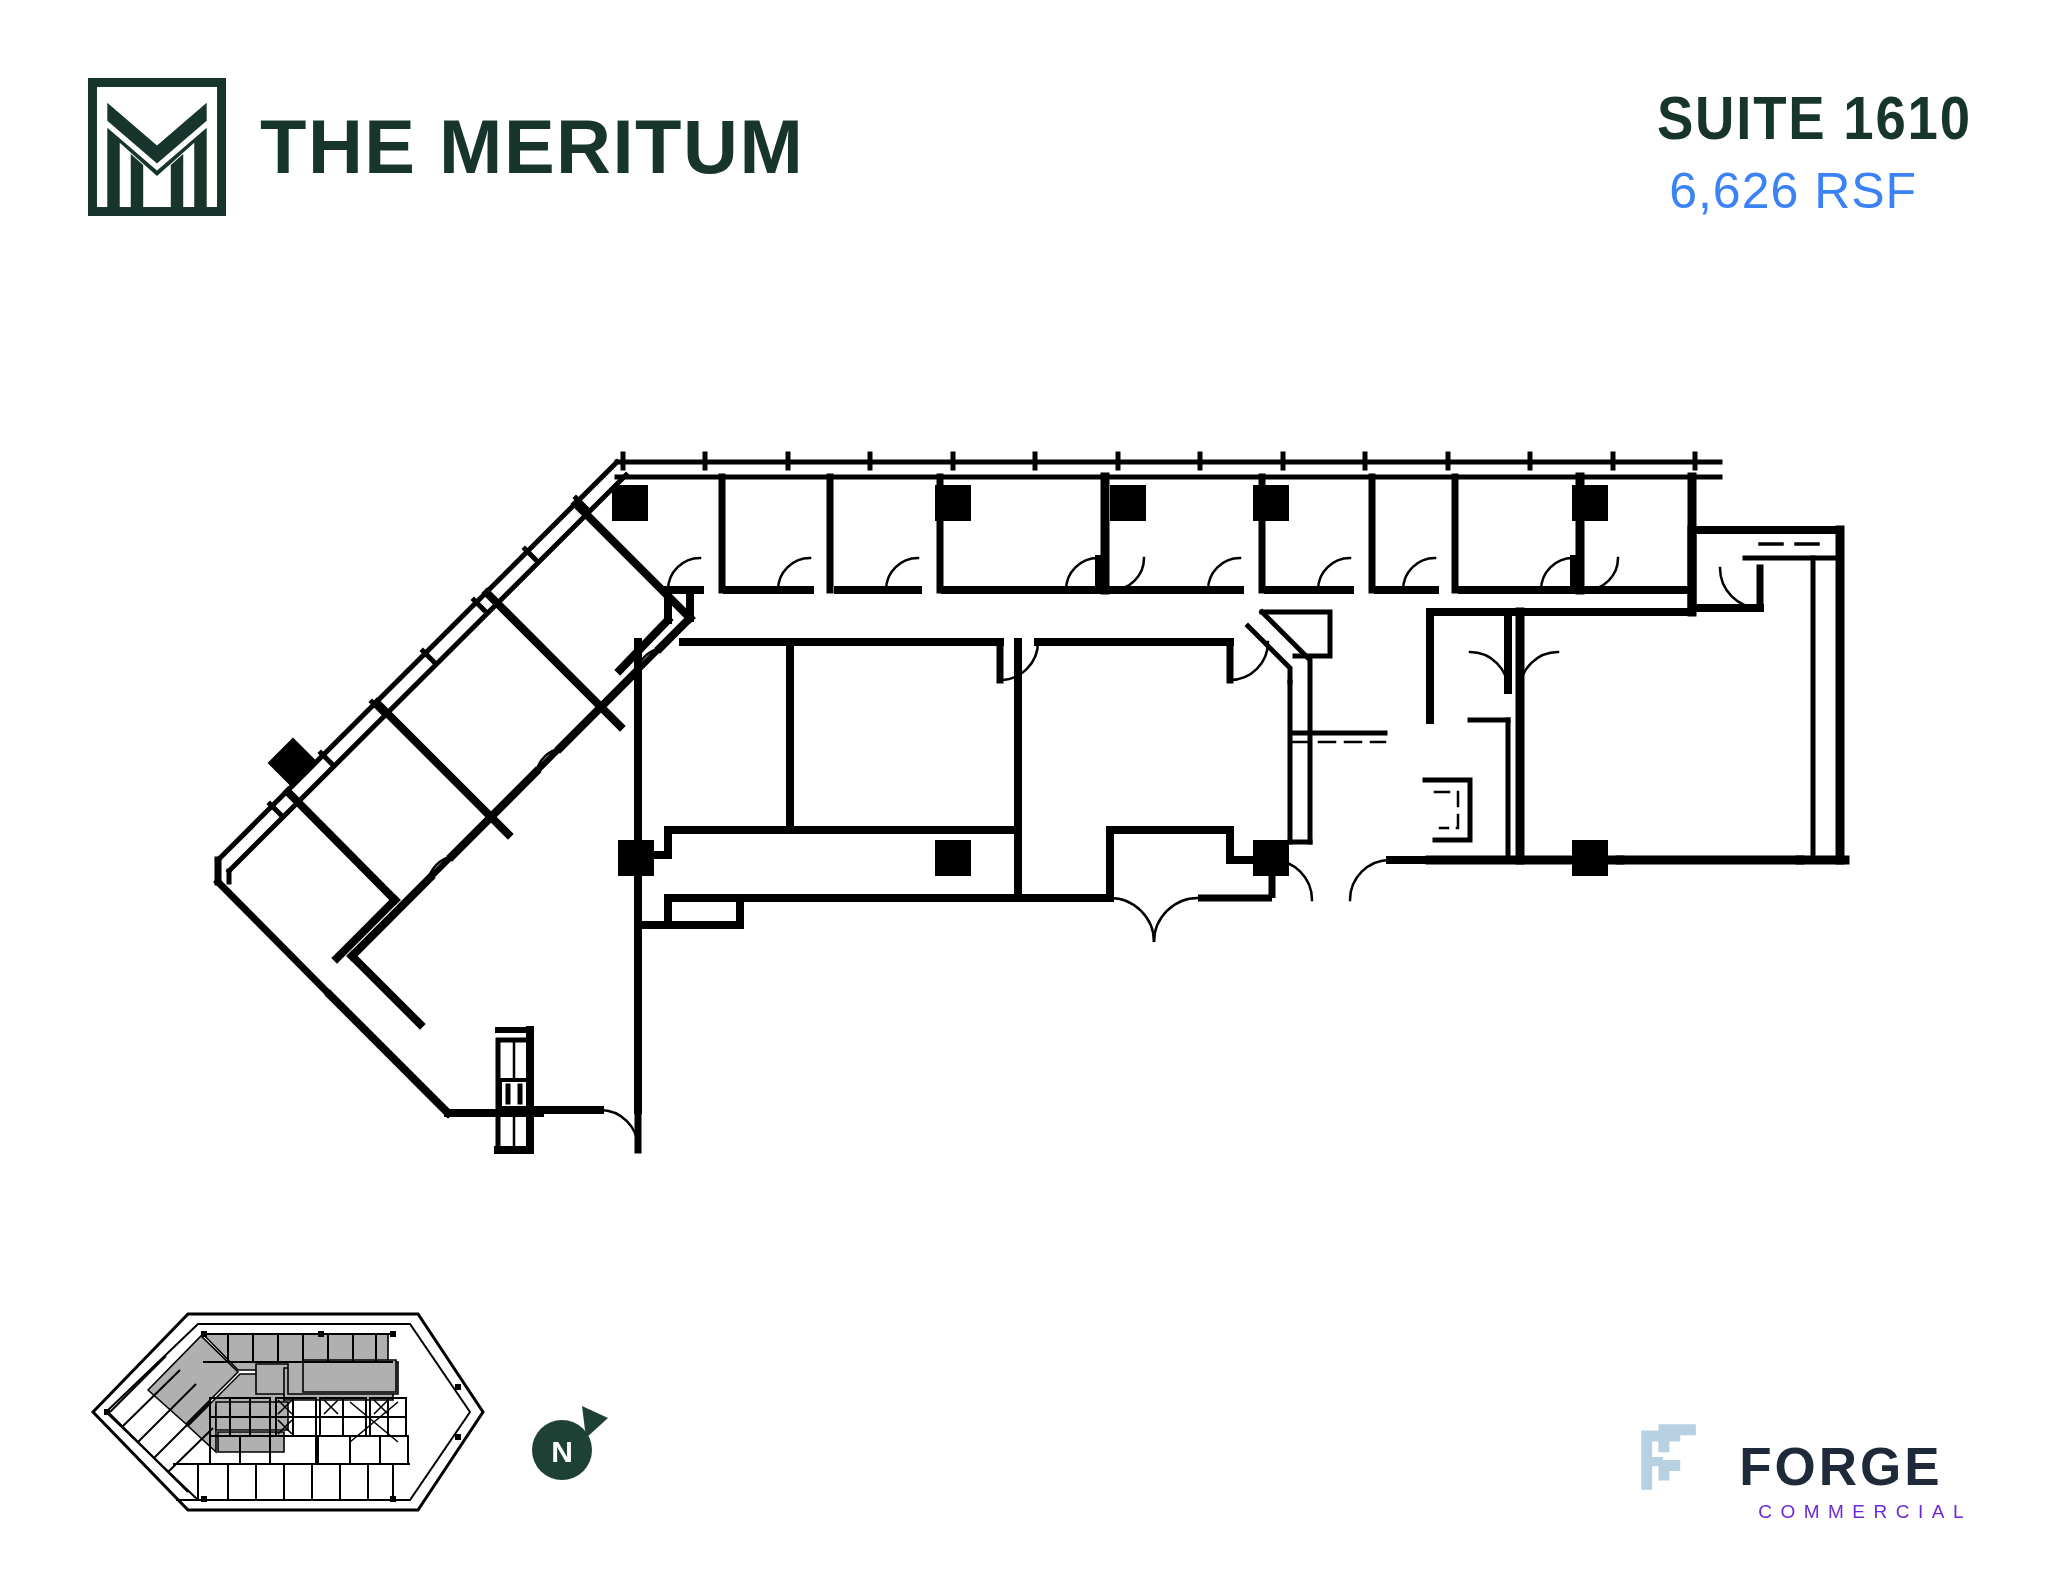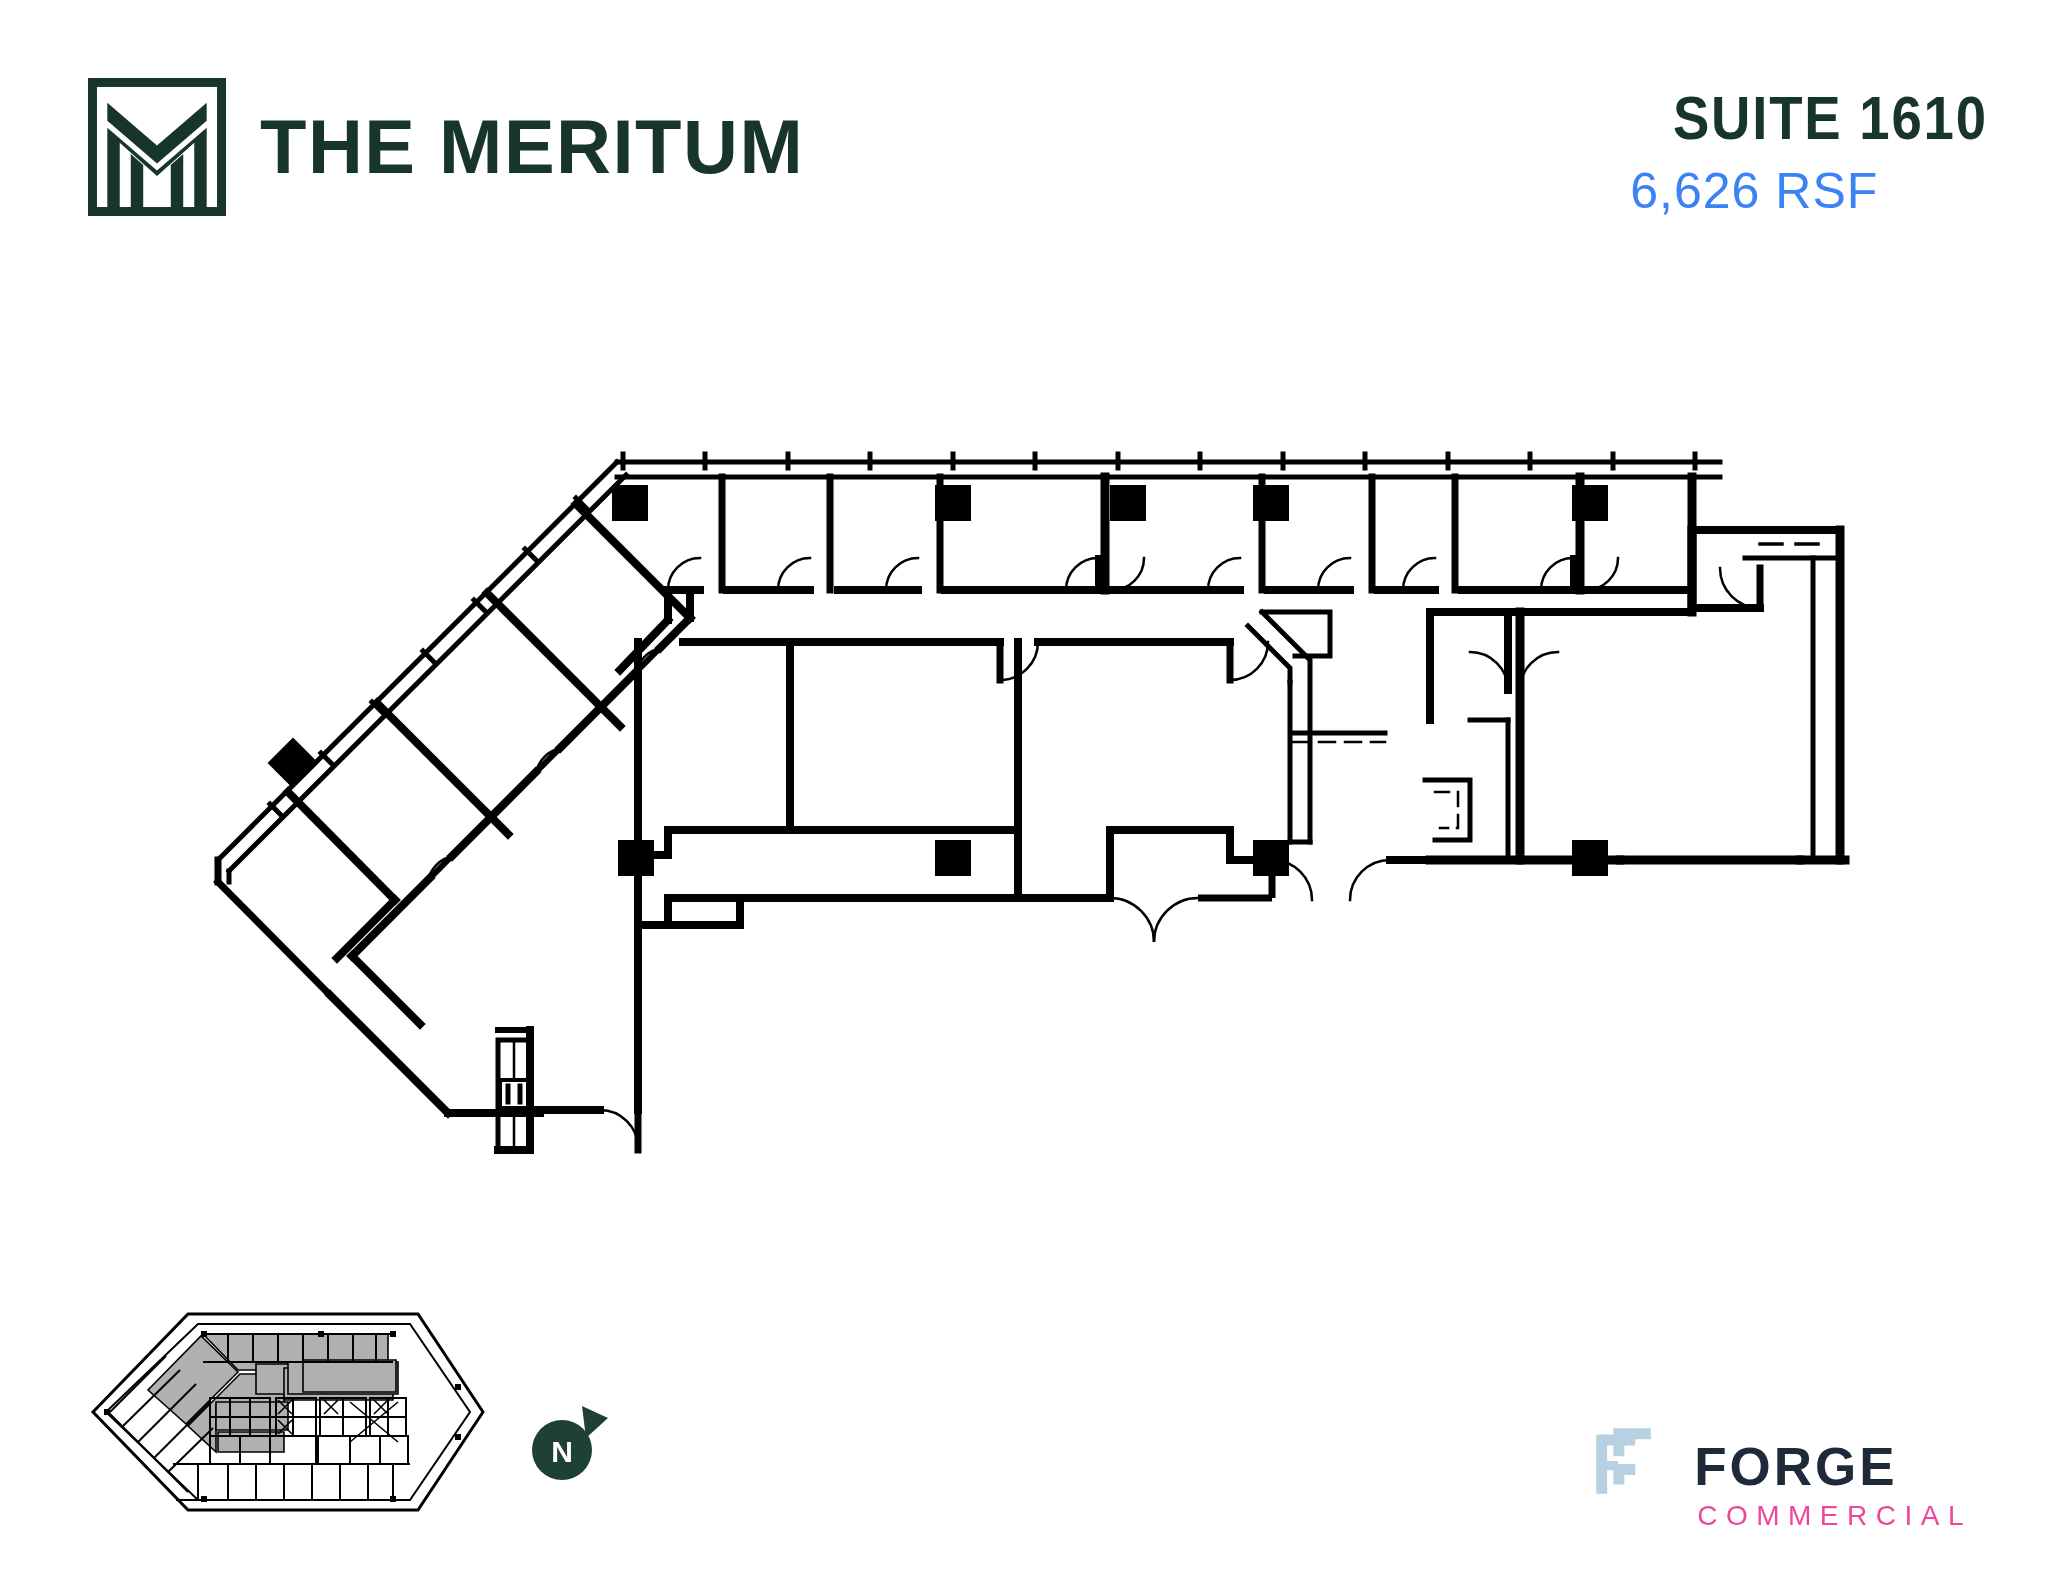--- a/index.html
+++ b/index.html
@@ -36,23 +36,23 @@
     font-weight: bold;
     font-size: 76px;
     letter-spacing: 1.5px;
     color: #17352c;
     line-height: 1;
     white-space: nowrap;
   }
 
   .suite-block {
     position: absolute;
-    right: 60px;
+    right: 76px;
     top: 86px;
-    text-align: left;
+    text-align: center;
   }
   .suite-title {
     font-family: "Liberation Sans", sans-serif;
     font-weight: bold;
     font-size: 62px;
     letter-spacing: 2px;
     color: #17352c;
     line-height: 1.02;
     transform: scaleX(0.88);
     transform-origin: right center;
@@ -118,25 +118,25 @@
     font-family: "Liberation Sans", sans-serif;
     font-weight: bold;
     font-size: 53px;
     letter-spacing: 3px;
     color: #1e2a3a;
     margin-top: 48px;
   }
   .forge-word-2 {
     font-family: "Liberation Sans", sans-serif;
     font-weight: normal;
-    font-size: 28px;
+    font-size: 19px;
     letter-spacing: 8.5px;
-    color: #ec4899;
+    color: #6d28d9;
     margin-top: 9px;
-    margin-left: 3px;
+    margin-left: 19px;
   }
 </style>
 </head>
 <body>
 
 <div class="header">
 
   <div class="brand">
     <svg class="brand-mark" viewBox="0 0 100 100">
       <rect x="3" y="3" width="94" height="94" fill="none" stroke="#17352c" stroke-width="7"></rect>

